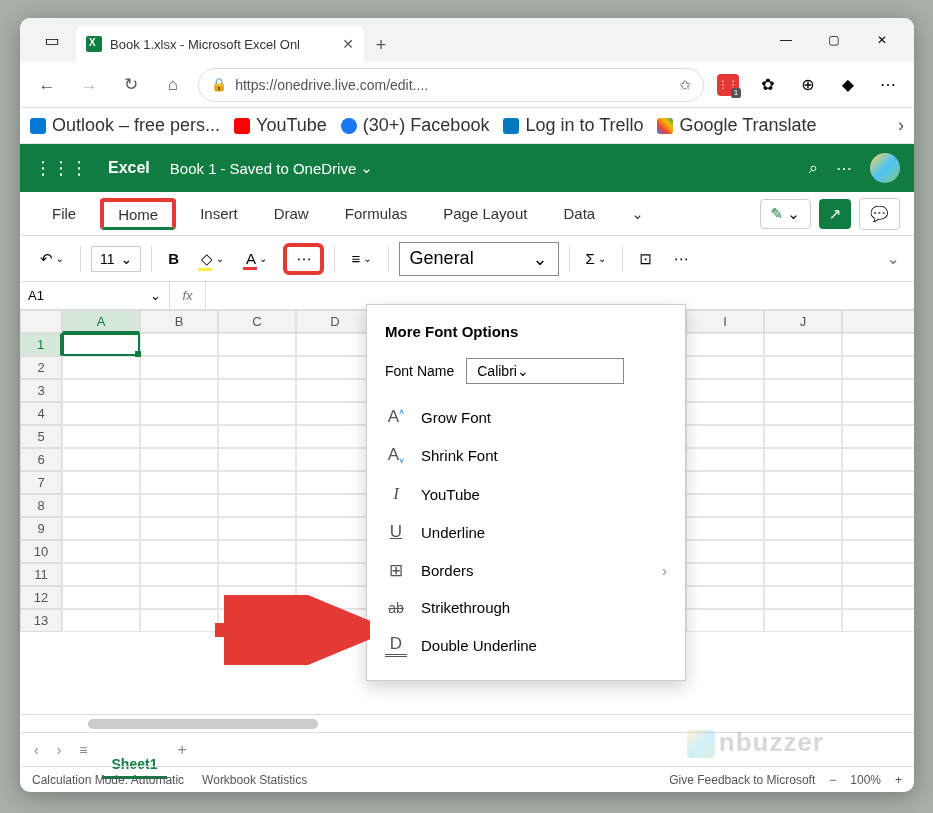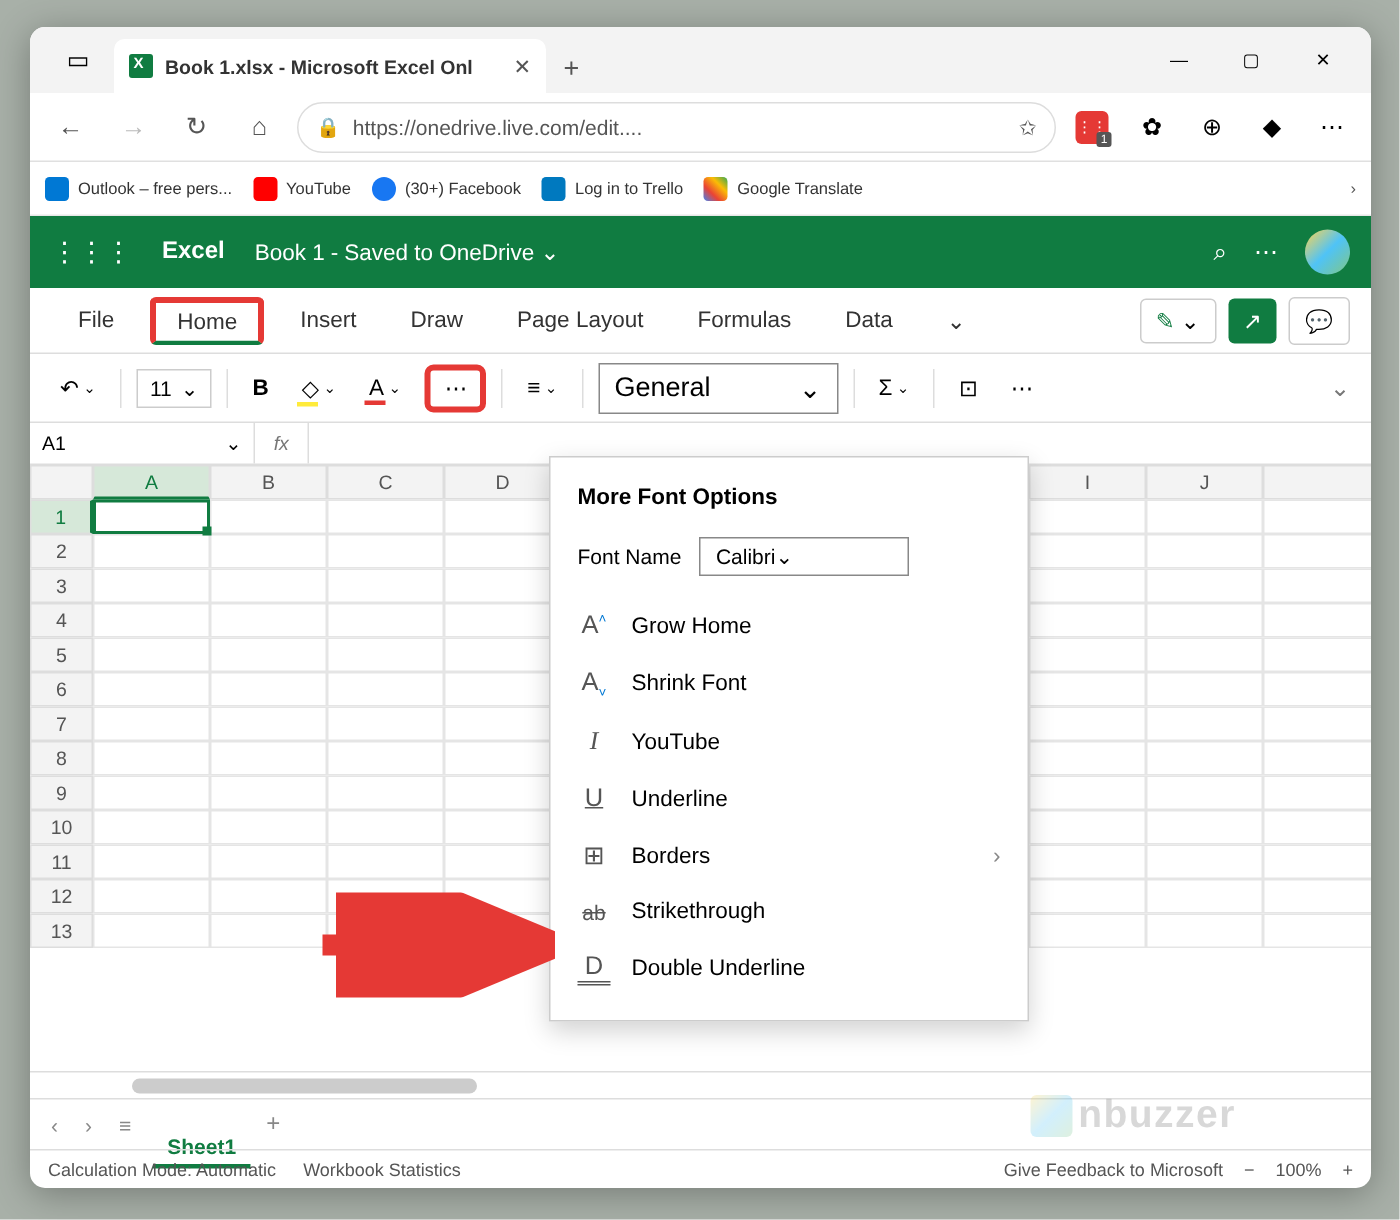--- a/index.html
+++ b/index.html
@@ -14,39 +14,39 @@
   overflow: hidden;
   display: flex; flex-direction: column;
 }
 
 
 .titlebar { height: 44px; background: #f3f3f3; display: flex; align-items: flex-end; padding: 0 8px; }
 .titlebar-left { width: 48px; display: flex; align-items: center; justify-content: center; height: 100%; }
 .tab { background: #fff; border-radius: 7px 7px 0 0; height: 36px; display: flex; align-items: center; padding: 0 10px; flex: 0 0 288px; gap: 8px; font-size: 13px; color: #333; }
 .tab .favicon { width: 16px; height: 16px; background: #107c41; border-radius: 2px; position: relative; }
 .tab .favicon::after { content: "X"; color: #fff; font-size: 10px; font-weight: bold; position: absolute; left: 3px; top: 1px; }
-.tab-title { flex: 1; overflow: hidden; white-space: nowrap; text-overflow: ellipsis; font-weight: bold; }
+.tab-title { flex: 1; overflow: hidden; white-space: nowrap; text-overflow: ellipsis; }
 .tab-close { font-size: 14px; color: #555; cursor: pointer; }
 .new-tab { width: 34px; height: 34px; display: flex; align-items: center; justify-content: center; font-size: 18px; color: #555; cursor: pointer; }
 .titlebar-right { margin-left: auto; display: flex; height: 100%; }
 .win-btn { width: 48px; display: flex; align-items: center; justify-content: center; font-size: 12px; cursor: pointer; }
 
 
 .urlbar-row { height: 46px; display: flex; align-items: center; padding: 0 10px; gap: 8px; border-bottom: 1px solid #e0e0e0; }
 .nav-btn { width: 34px; height: 34px; display: flex; align-items: center; justify-content: center; color: #555; font-size: 17px; border-radius: 4px; }
 .nav-btn.fwd { color: #bbb; }
 .url-input { flex: 1; height: 34px; border: 1px solid #ddd; border-radius: 17px; display: flex; align-items: center; padding: 0 12px; gap: 8px; font-size: 14px; color: #555; }
 .url-lock { font-size: 13px; }
 .url-text { flex: 1; overflow: hidden; white-space: nowrap; }
 .ext-icon { width: 32px; height: 32px; display: flex; align-items: center; justify-content: center; font-size: 16px; cursor: pointer; }
 .ext-red { width: 22px; height: 22px; background: #e53935; border-radius: 4px; color: #fff; font-size: 10px; display: flex; align-items: center; justify-content: center; position: relative; }
 .ext-red::after { content: "1"; position: absolute; bottom: -2px; right: -2px; background: #555; color: #fff; font-size: 8px; width: 10px; height: 10px; border-radius: 2px; text-align: center; line-height: 10px;}
 
 
-.bookmarks { height: 36px; display: flex; align-items: center; padding: 0 10px; gap: 14px; font-size: 11px; color: #333; border-bottom: 1px solid #e8e8e8; }
+.bookmarks { height: 36px; display: flex; align-items: center; padding: 0 10px; gap: 14px; font-size: 18px; color: #333; border-bottom: 1px solid #e8e8e8; }
 .bookmark { display: flex; align-items: center; gap: 6px; cursor: pointer; }
 .bm-icon { width: 16px; height: 16px; border-radius: 3px; display: inline-block; }
 .bm-outlook { background: #0078d4; }
 .bm-youtube { background: #f00; }
 .bm-facebook { background: #1877f2; border-radius: 50%; }
 .bm-trello { background: #0079bf; }
 .bm-google { background: linear-gradient(45deg,#4285f4,#ea4335,#fbbc05,#34a853); }
 .bookmarks .chevron { margin-left: auto; color: #555; cursor: pointer; }
 
 
@@ -99,21 +99,21 @@
 
 .font-menu {
   position: absolute; top: 304px; left: 366px; width: 320px;
   background: #fff; border: 1px solid #ccc; box-shadow: 0 6px 16px rgba(0,0,0,0.18);
   padding: 14px 0; z-index: 100;
 }
 .font-menu h4 { font-size: 15px; font-weight: 700; padding: 4px 18px 14px; }
 .menu-row { display: flex; align-items: center; gap: 14px; padding: 9px 18px; font-size: 15px; cursor: pointer; }
 .menu-icon { width: 22px; text-align: center; font-size: 17px; color: #555; }
 .font-name-row { display: flex; align-items: center; gap: 12px; padding: 4px 18px 14px; font-size: 14px; }
-.font-select { border: 1px solid #888; padding: 4px 10px; width: 140px; display: flex; justify-content: flex-start; cursor: pointer; }
+.font-select { border: 1px solid #888; padding: 4px 10px; width: 158px; display: flex; justify-content: flex-start; cursor: pointer; }
 .menu-row .chev-r { margin-left: auto; color: #888; }
 
 
 .sheet-bar { height: 34px; border-top: 1px solid #ddd; display: flex; align-items: center; padding: 0 10px; gap: 10px; font-size: 14px; }
 .sheet-nav { color: #888; cursor: pointer; padding: 2px 4px; }
 .sheet-tab { padding: 4px 10px; border-bottom: 3px solid #107c41; font-weight: 600; color: #107c41; cursor: pointer; margin-top: 32px; }
 .add-sheet { color: #888; cursor: pointer; font-size: 16px; }
 
 
 .status-bar { height: 26px; border-top: 1px solid #ddd; display: flex; align-items: center; padding: 0 12px; font-size: 12px; color: #555; gap: 18px; }
@@ -205,22 +205,22 @@
       <span>⋯</span>
       <span class="avatar"></span>
     </div>
   </div>
 
   <div class="ribbon-tabs">
     <div class="rtab">File</div>
     <div class="rtab active highlight-home">Home</div>
     <div class="rtab">Insert</div>
     <div class="rtab">Draw</div>
+    <div class="rtab">Formulas</div>
     <div class="rtab">Page Layout</div>
-    <div class="rtab">Formulas</div>
     <div class="rtab">Data</div>
     <div class="rtab">⌄</div>
     <div class="ribbon-tabs-right">
       <div class="edit-btn">
           <span style="color:#107c41">✎</span>
           <span>⌄</span>
         </div>
       <div class="share-btn"><span>↗</span></div>
       <div class="comment-btn"><span>💬</span></div>
     </div>
@@ -465,21 +465,21 @@
   <h4>More Font Options</h4>
   <div class="font-name-row">
     <span>Font Name</span>
     <div class="font-select">
         <span>Calibri</span>
         <span>⌄</span>
       </div>
   </div>
   <div class="menu-row">
       <span class="menu-icon">A<sup style="font-size:9px;color:#0078d4">˄</sup></span>
-      <span>Grow Home</span>
+      <span>Grow Font</span>
     </div>
   <div class="menu-row">
       <span class="menu-icon">A<sub style="font-size:9px;color:#0078d4">˅</sub></span>
       <span>Shrink Font</span>
     </div>
   <div class="menu-row">
       <span class="menu-icon" style="font-style:italic;font-family:serif">I</span>
       <span>YouTube</span>
     </div>
   <div class="menu-row">

